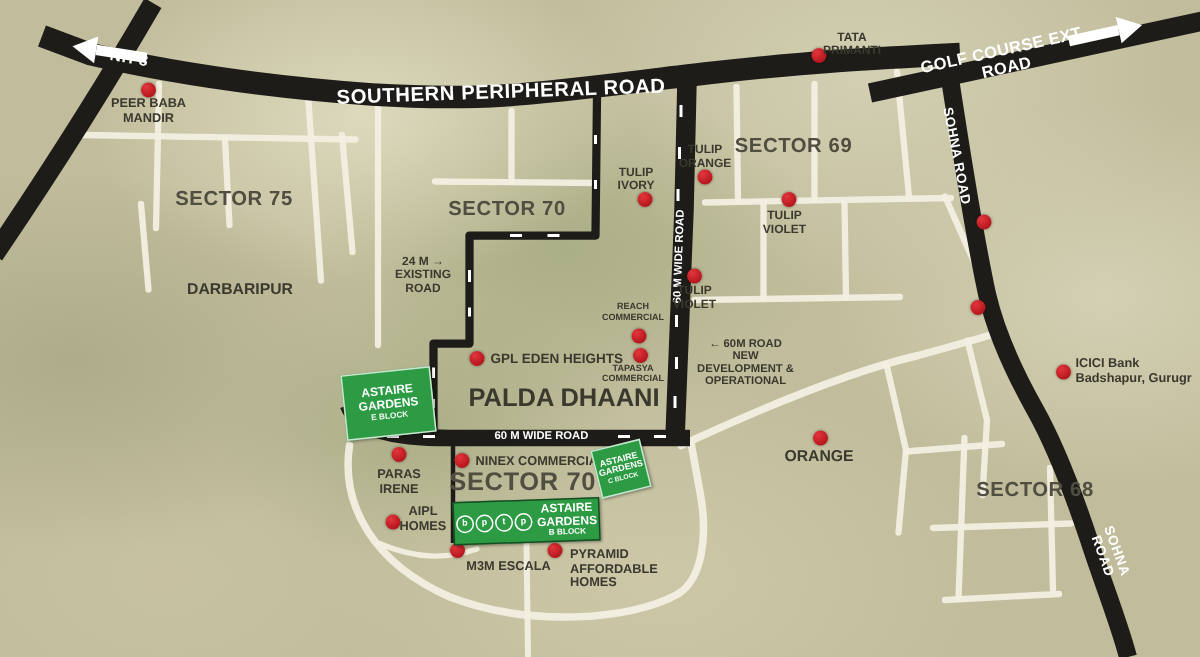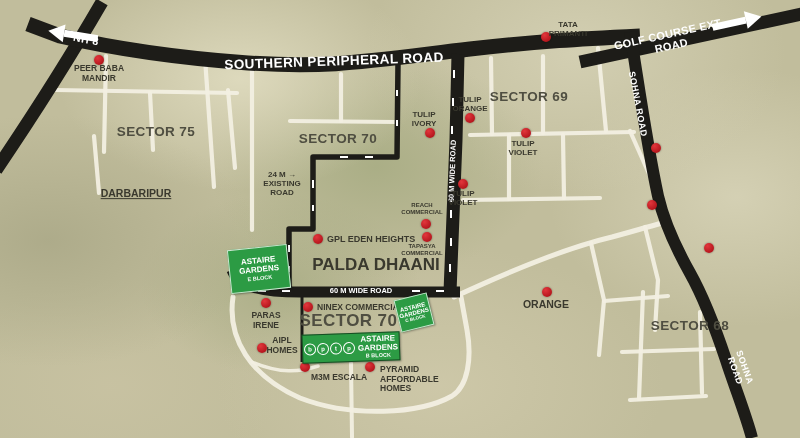--- a/index.html
+++ b/index.html
@@ -133,21 +133,21 @@
       <div class="marker c-white" style="left: 453px; top: 171px; font-size: 7.5px; transform: translate(-50%, -50%) rotate(-88deg);">60 M WIDE ROAD</div>
       <div class="marker c-white" style="left: 361px; top: 291px; font-size: 7.5px; transform: translate(-50%, -50%);">60 M WIDE ROAD</div>
       <div class="marker c-sector" style="left: 156px; top: 132px; font-size: 13.5px; transform: translate(-50%, -50%);">SECTOR 75</div>
       <div class="marker c-sector" style="left: 338px; top: 139px; font-size: 13.5px; transform: translate(-50%, -50%);">SECTOR 70</div>
       <div class="marker c-sector" style="left: 529px; top: 97px; font-size: 13.5px; transform: translate(-50%, -50%);">SECTOR 69</div>
       <div class="marker c-sector" style="left: 690px; top: 326px; font-size: 13.5px; transform: translate(-50%, -50%);">SECTOR 68</div>
       <div class="marker c-sector" style="left: 357px; top: 321px; font-size: 17px; transform: translate(-50%, -50%);">SECTOR 70 A</div>
       <div class="dot" style="left: 99px; top: 60px;"></div>
       <div class="marker" style="left: 99px; top: 74px; font-size: 8.5px; transform: translate(-50%, -50%);">PEER BABA
 MANDIR</div>
-      <div class="marker" style="left: 136px; top: 194px; font-size: 10.5px; transform: translate(-50%, -50%); text-decoration: underline;">DARBARIPUR</div>
+      <div class="marker" style="left: 160px; top: 194px; font-size: 10.5px; transform: translate(-50%, -50%);">DARBARIPUR</div>
       <div class="dot" style="left: 546px; top: 37px;"></div>
       <div class="marker" style="left: 568px; top: 30px; font-size: 8px; transform: translate(-50%, -50%);">TATA
 PRIMANTI</div>
       <div class="dot" style="left: 430px; top: 133px;"></div>
       <div class="marker" style="left: 424px; top: 120px; font-size: 8px; transform: translate(-50%, -50%);">TULIP
 IVORY</div>
       <div class="dot" style="left: 470px; top: 118px;"></div>
       <div class="marker" style="left: 470px; top: 105px; font-size: 8px; transform: translate(-50%, -50%);">TULIP
 ORANGE</div>
       <div class="dot" style="left: 526px; top: 133px;"></div>
@@ -161,23 +161,29 @@
 COMMERCIAL</div>
       <div class="dot" style="left: 427px; top: 237px;"></div>
       <div class="marker" style="left: 422px; top: 250px; font-size: 6px; transform: translate(-50%, -50%);">TAPASYA
 COMMERCIAL</div>
       <div class="dot" style="left: 318px; top: 239px;"></div>
       <div class="marker a-left" style="left: 327px; top: 239px; font-size: 9px; transform: translate(0px, -50%);">GPL EDEN HEIGHTS</div>
       <div class="marker" style="left: 366px; top: 265px; font-size: 17px; transform: translate(-50%, -50%); margin-left: 10px;">PALDA DHAANI</div>
       <div class="marker" style="left: 282px; top: 184px; font-size: 8px; transform: translate(-50%, -50%);">24 M →
 EXISTING
 ROAD</div>
+      <div class="marker" style="left: 497px; top: 242px; font-size: 7.5px; transform: translate(-50%, -50%);">← 60M ROAD
+NEW
+DEVELOPMENT &amp;
+OPERATIONAL</div>
       <div class="dot" style="left: 656px; top: 148px;"></div>
       <div class="dot" style="left: 652px; top: 205px;"></div>
       <div class="dot" style="left: 709px; top: 248px;"></div>
+      <div class="marker a-left" style="left: 717px; top: 247px; font-size: 8.5px; transform: translate(0px, -50%);">ICICI Bank
+Badshapur, Gurugr</div>
       <div class="dot" style="left: 547px; top: 292px;"></div>
       <div class="marker" style="left: 546px; top: 305px; font-size: 10.5px; transform: translate(-50%, -50%);">ORANGE</div>
       <div class="dot" style="left: 266px; top: 303px;"></div>
       <div class="marker" style="left: 266px; top: 321px; font-size: 8.5px; transform: translate(-50%, -50%);">PARAS
 IRENE</div>
       <div class="dot" style="left: 308px; top: 307px;"></div>
       <div class="marker a-left" style="left: 317px; top: 308px; font-size: 8.5px; transform: translate(0px, -50%);">NINEX COMMERCIAL</div>
       <div class="dot" style="left: 262px; top: 348px;"></div>
       <div class="marker" style="left: 282px; top: 346px; font-size: 8.5px; transform: translate(-50%, -50%);">AIPL
 HOMES</div>

